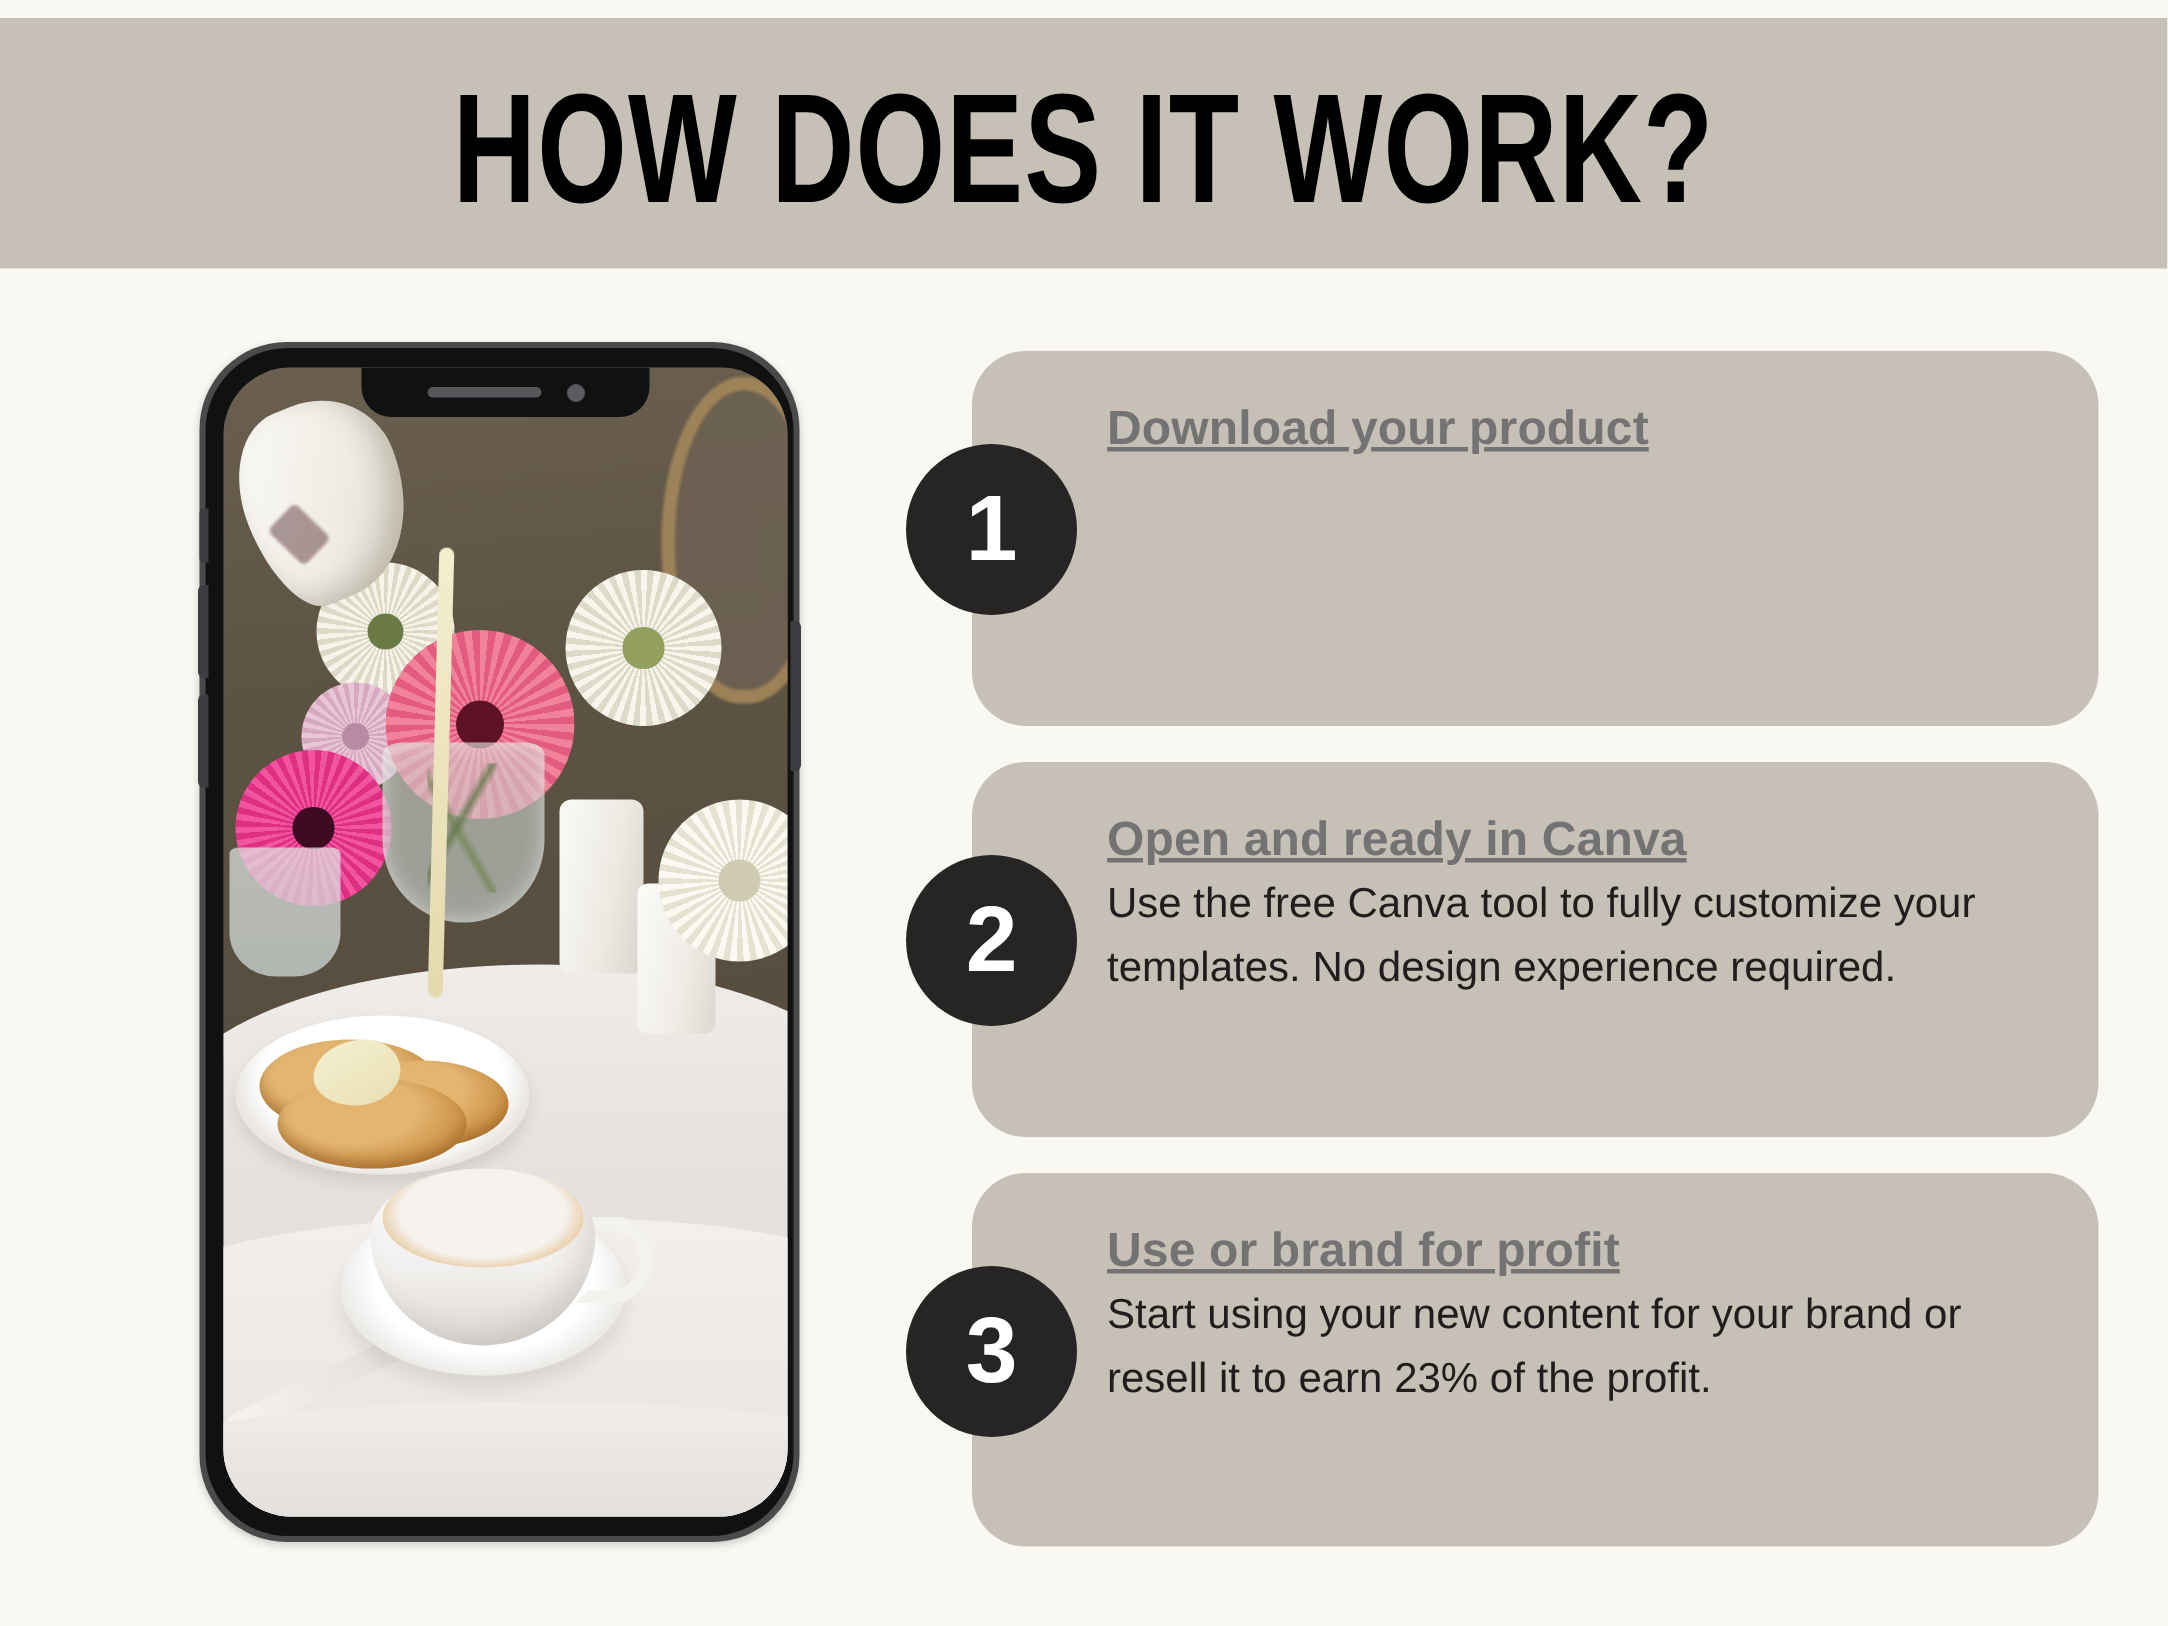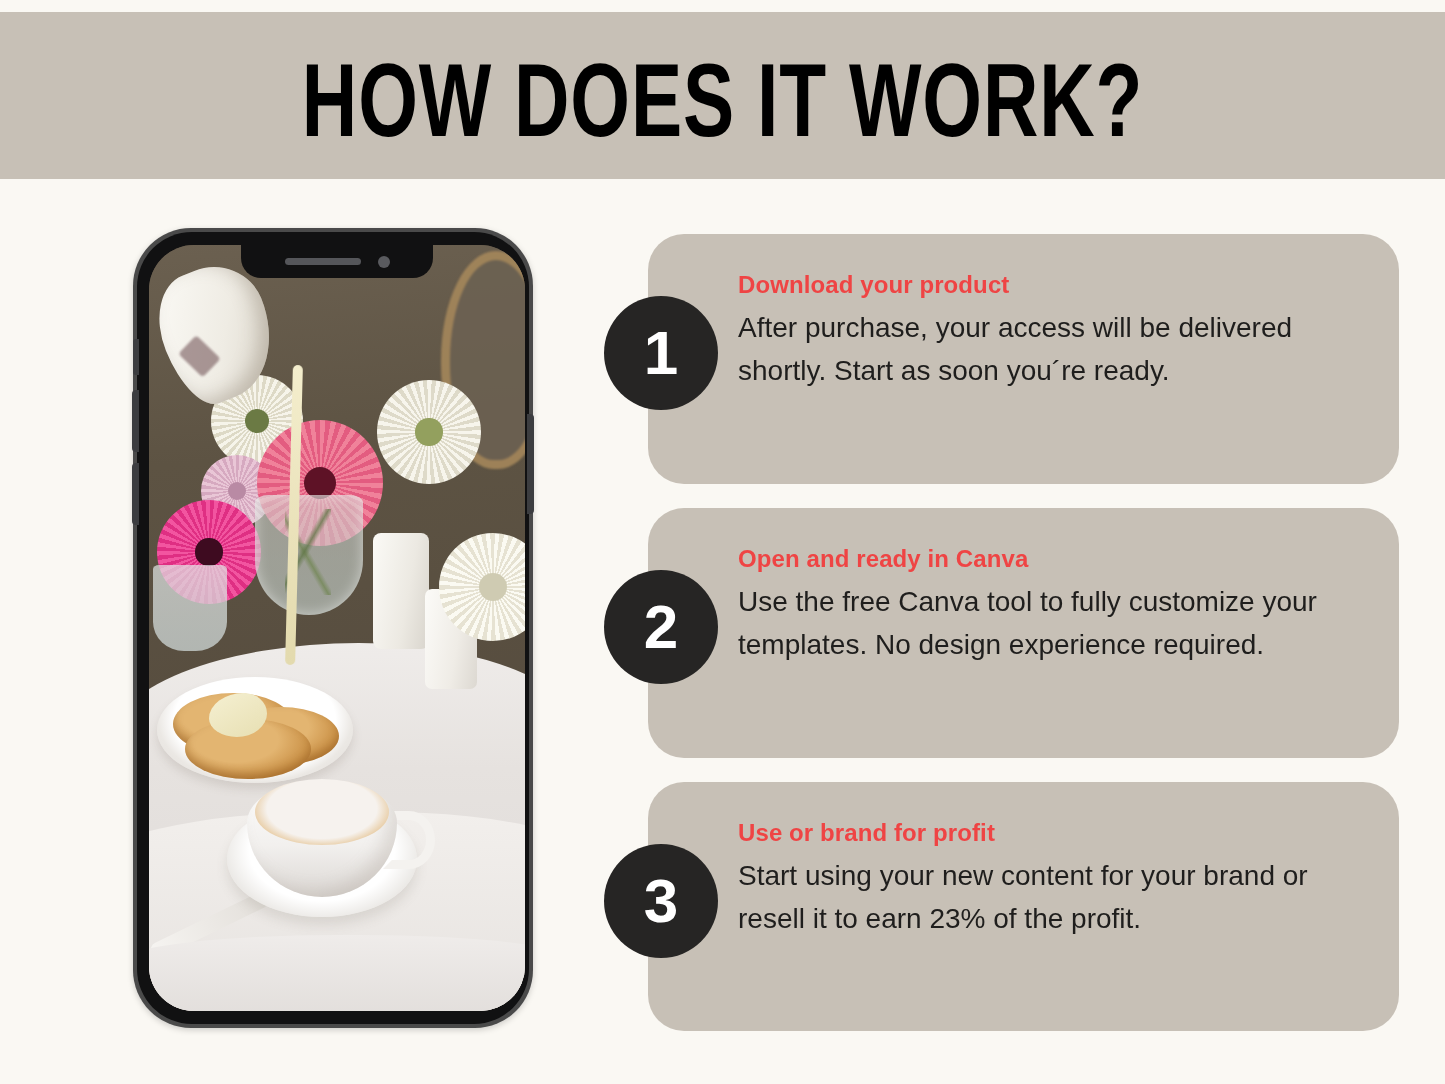--- a/index.html
+++ b/index.html
@@ -315,25 +315,26 @@
     color: #1c1b1a;
     z-index: 5;
   }
   .text-1 { top: 40px; }
   .text-2 { top: 314px; }
   .text-3 { top: 588px; }
 
   .step-heading {
     font-family: "Liberation Sans Narrow", "Liberation Sans", sans-serif;
     font-weight: 700;
-    font-size: 24px;
+    font-size: 32px;
     line-height: 34px;
     letter-spacing: .1px;
-    color: #ef4444;
+    color: #737373;
     margin: 0 0 4px 0;
+    text-decoration: underline;
   }
   .step-body {
     font-family: "Liberation Sans Narrow", "Liberation Sans", sans-serif;
     font-weight: 400;
     font-size: 28px;
     line-height: 43px;
     color: #1f1e1d;
     margin: 0;
   }
 </style>
@@ -430,21 +431,20 @@
     <div class="step-card step-1"></div>
     <div class="step-card step-2"></div>
     <div class="step-card step-3"></div>
 
     <div class="step-badge badge-1">1</div>
     <div class="step-badge badge-2">2</div>
     <div class="step-badge badge-3">3</div>
 
     <div class="step-text text-1">
       <p class="step-heading">Download your product</p>
-      <p class="step-body"> After purchase, your access will be delivered shortly. Start as soon you´re ready.</p>
     </div>
 
     <div class="step-text text-2">
       <p class="step-heading">Open and ready in Canva</p>
       <p class="step-body"> Use the free Canva tool to fully customize your templates. No design experience required.</p>
     </div>
 
     <div class="step-text text-3">
       <p class="step-heading">Use or brand for profit</p>
       <p class="step-body"> Start using your new content for your brand or resell it to earn 23% of the profit.</p>

